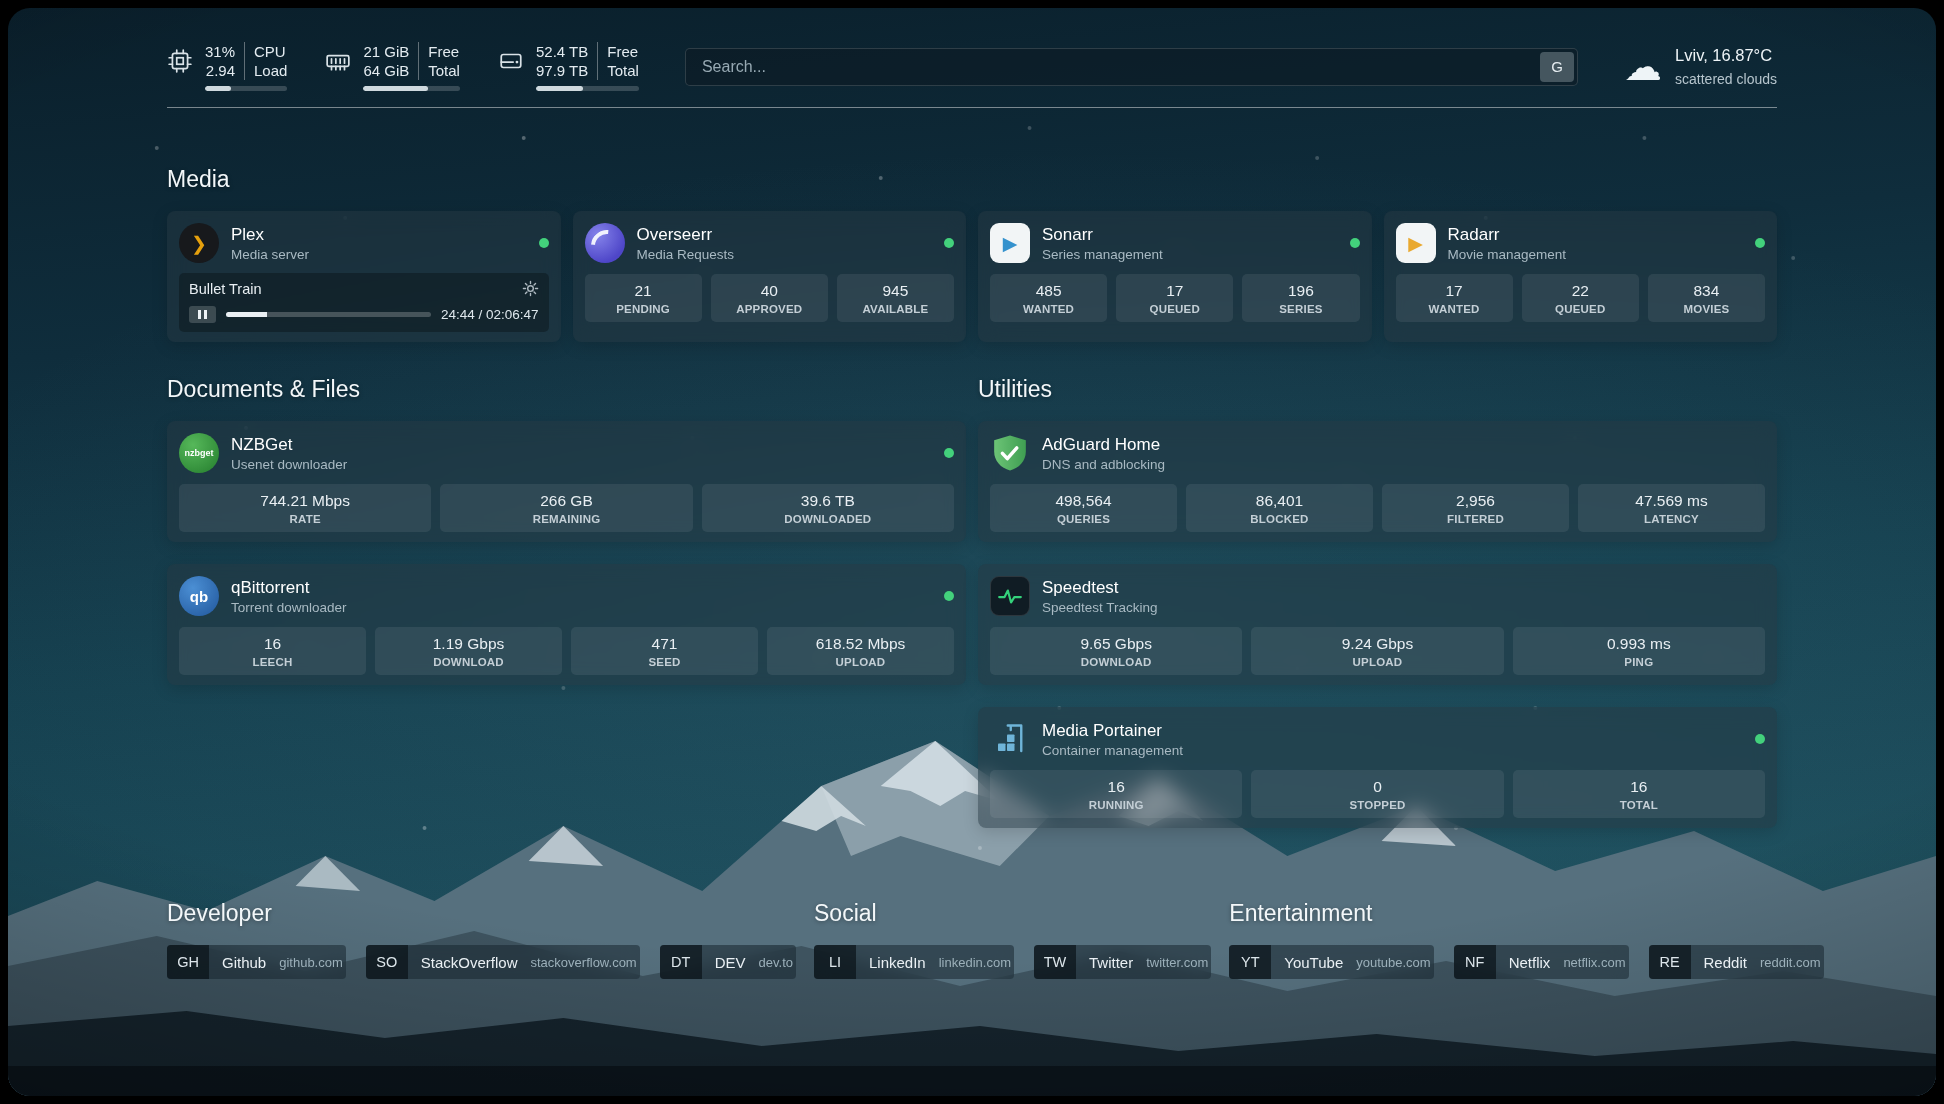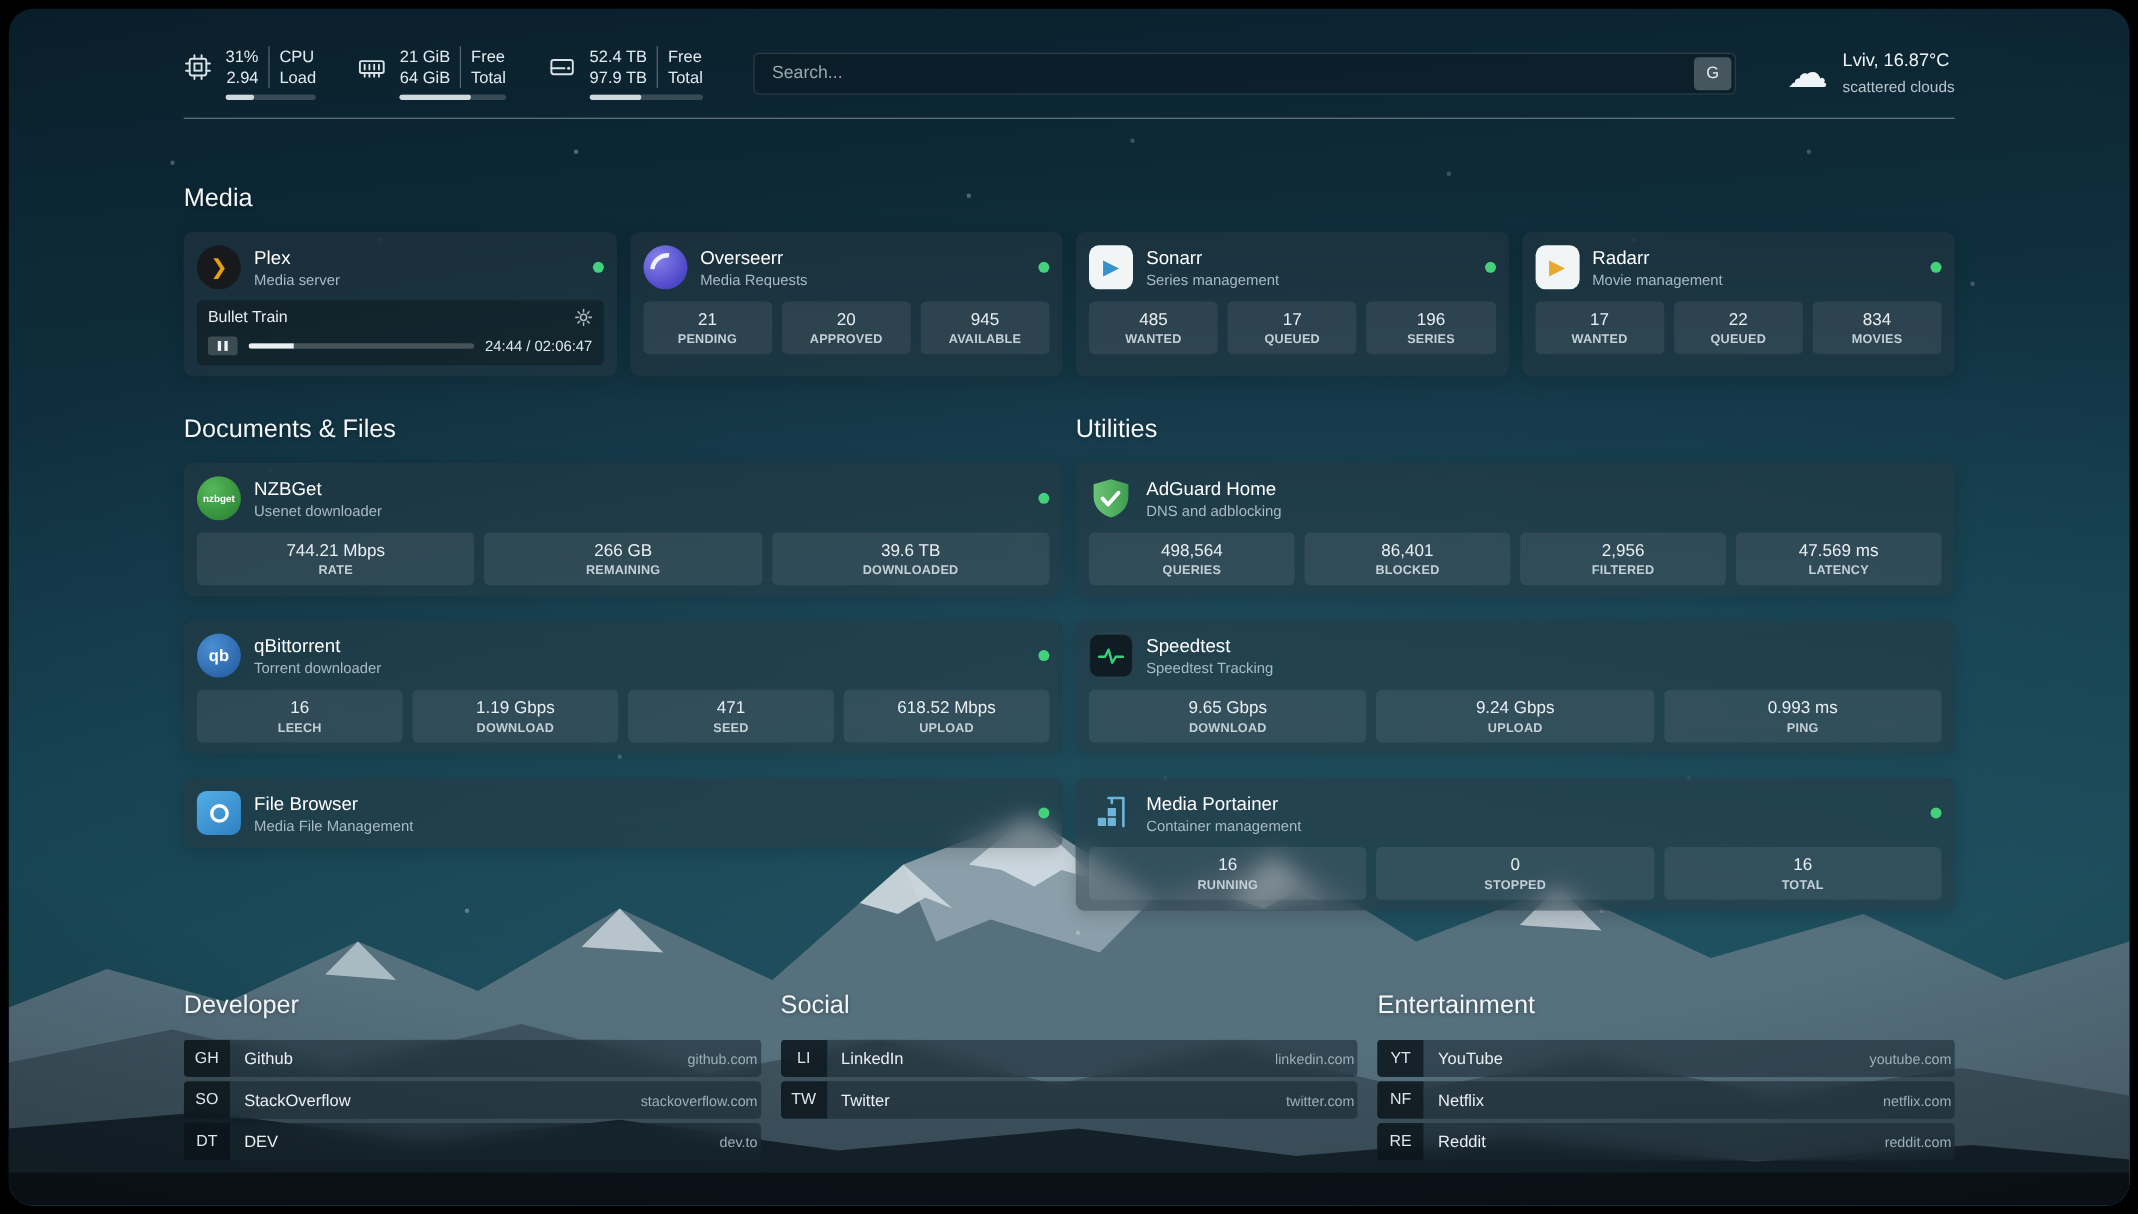--- a/index.html
+++ b/index.html
@@ -95,21 +95,21 @@
   .qb-icon span { color: #fff; font-size: 15px; font-weight: bold; }
   .fb-icon { background: linear-gradient(145deg, #53aee6, #2e80c2); border-radius: 9px; }
   .fb-icon span { width: 17px; height: 17px; border: 3.5px solid #fff; border-radius: 50%; display: block; }
   .adguard-icon svg { width: 38px; height: 38px; display: block; }
   .speedtest-icon { background: #101c24; border-radius: 9px; border: 1px solid rgba(255,255,255,0.12); }
   .speedtest-icon svg { width: 26px; height: 26px; display: block; }
   .portainer-icon svg { width: 36px; height: 36px; display: block; }
 
   
   .bookmarks { display: grid; grid-template-columns: repeat(3, 1fr); gap: 18px; margin-top: 72px; }
-  .bm-rows { display: flex; flex-direction: column; gap: 4px; margin-top: 18px; }
+  .bm-rows { display: flex; gap: 20px; margin-top: 18px; }
   .bm-row { display: flex; align-items: center; height: 34px; background: rgba(24,38,47,0.55);
     border-radius: 4px; overflow: hidden; backdrop-filter: blur(8px); cursor: pointer; }
   .bm-abbr { width: 42px; height: 100%; background: rgba(8,15,20,0.65); color: #dde6eb; font-size: 14.5px;
     display: flex; align-items: center; justify-content: center; flex: none; }
   .bm-label { padding: 0 13px; font-size: 15px; color: #eaf0f4; }
   .bm-url { margin-left: auto; padding-right: 3px; font-size: 13px; color: #9cb0ba; }
 </style>
 </head>
 <body>
 
@@ -308,21 +308,21 @@
             <div class="svc-sub">Media Requests</div>
           </div>
           <span class="dot"></span>
         </div>
         <div class="stat-row">
           <div class="stat">
             <div class="stat-v">21</div>
             <div class="stat-l">PENDING</div>
           </div>
           <div class="stat">
-            <div class="stat-v">20</div>
+            <div class="stat-v">40</div>
             <div class="stat-l">APPROVED</div>
           </div>
           <div class="stat">
             <div class="stat-v">945</div>
             <div class="stat-l">AVAILABLE</div>
           </div>
         </div>
       </div>
 
       <div class="card">
@@ -437,32 +437,20 @@
                 <div class="stat-v">471</div>
                 <div class="stat-l">SEED</div>
               </div>
               <div class="stat">
                 <div class="stat-v">618.52 Mbps</div>
                 <div class="stat-l">UPLOAD</div>
               </div>
             </div>
           </div>
 
-          <div class="card">
-            <div class="card-head">
-              <span class="svc-icon fb-icon">
-                  <span></span>
-                </span>
-              <div class="svc-text">
-                <div class="svc-name">File Browser</div>
-                <div class="svc-sub">Media File Management</div>
-              </div>
-              <span class="dot"></span>
-            </div>
-          </div>
         </div>
       </div>
 
       <div class="col">
         <h2 class="section-title">Utilities</h2>
         <div class="col-stack">
 
           <div class="card">
             <div class="card-head">
               <span class="svc-icon adguard-icon">

